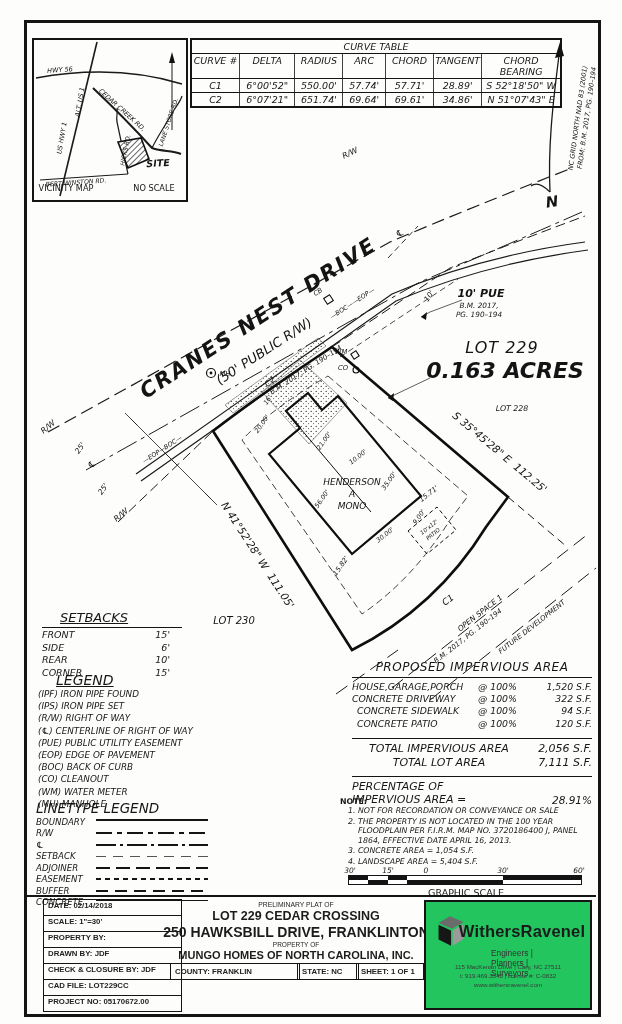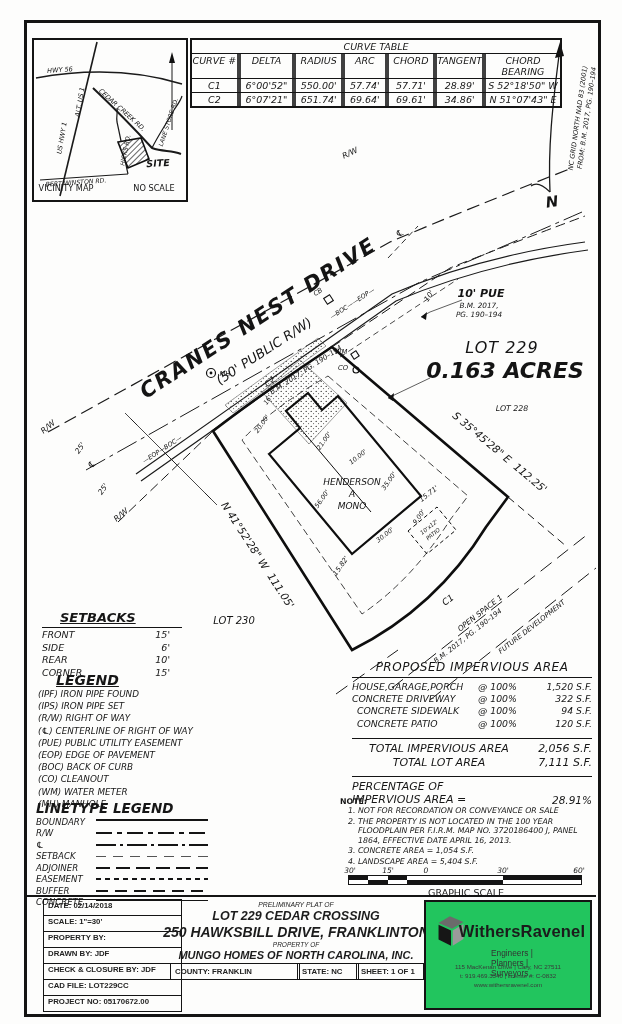--- a/index.html
+++ b/index.html
@@ -9,26 +9,26 @@
   svg.geom{position:absolute;left:0;top:0;width:622px;height:1024px;}
   .lbl{position:absolute;white-space:pre;font-style:italic;color:#141414;
        transform:translate(-50%,-50%) rotate(var(--r,0deg));transform-origin:center;}
   .b{font-weight:bold;}
   .box{position:absolute;border:2px solid #141414;background:transparent;}
   
   .ctab{position:absolute;left:190px;top:38px;width:368px;border:2px solid #141414;
         font-style:italic;font-size:9.5px;text-align:center;}
   .ctab .trow{display:flex;border-top:1px solid #141414;}
   .ctab .trow:first-child{border-top:none;}
-  .ctab .c{border-left:4px solid #404040;padding:1px 0;}
+  .ctab .c{border-left:1px solid #404040;padding:1px 0;}
   .ctab .c:first-child{border-left:none;}
   .cw0{width:13%}.cw1{width:15%}.cw2{width:13%}.cw3{width:11.5%}.cw4{width:13%}.cw5{width:13%}.cw6{width:21.5%}
   
   .pan{position:absolute;font-style:italic;}
-  .hd{font-weight:bold;font-size:13px;text-decoration:underline;font-style:italic;}
+  .hd{font-weight:normal;font-size:13px;text-decoration:underline;font-style:italic;}
   .sbrow{display:flex;width:128px;justify-content:space-between;font-size:9.5px;line-height:12.5px;}
   .lgitem{font-size:8.8px;line-height:12.2px;}
   .ltrow{display:flex;align-items:center;height:11.5px;font-size:8.6px;}
   .ltname{width:60px;}
   .ltline{flex:1;height:3px;}
   .lt-solid-thick{border-top:2.2px solid #141414;}
   .lt-solid{border-top:1.2px solid #141414;}
   .lt-dash-a{background:repeating-linear-gradient(90deg,#141414 0 16px,transparent 16px 21px,#141414 21px 26px,transparent 26px 31px);height:1.6px;}
   .lt-dashdot{background:repeating-linear-gradient(90deg,#141414 0 20px,transparent 20px 24px,#141414 24px 27px,transparent 27px 31px);height:1.6px;}
   .lt-dash-b{background:repeating-linear-gradient(90deg,#555 0 10px,transparent 10px 17px);height:1.4px;}
@@ -56,21 +56,21 @@
   .bar .row{display:flex;height:4.2px;}
   .bar .row div{height:100%;}
   .k{background:#141414;}.w{background:#fff;}
   .s19{width:19.3px;}.s77{width:77.3px;}
   
   .tb-line{position:absolute;background:#141414;}
   .tbrow{position:absolute;left:43px;width:133px;height:13.5px;border:1.6px solid #141414;
          font-family:"Liberation Sans",sans-serif;font-size:7.8px;font-weight:600;color:#222;
          padding:1px 0 0 4px;white-space:nowrap;overflow:hidden;}
   .tbc{position:absolute;transform:translateX(-50%);font-family:"Liberation Sans",sans-serif;
-       white-space:nowrap;color:#1c1c1c;text-align:center;font-style:italic;}
+       white-space:nowrap;color:#1c1c1c;text-align:center;}
   .tbcell{position:absolute;border:1.6px solid #141414;font-family:"Liberation Sans",sans-serif;
           font-size:7.8px;font-weight:600;padding:2.5px 0 0 4px;white-space:nowrap;color:#222;}
   .firmbox{position:absolute;left:424px;top:900px;width:164px;height:106px;border:2.2px solid #141414;background:#22c55e;}
   .firm-name{position:absolute;left:88px;top:29px;transform:translate(-50%,-50%);
              font-family:"Liberation Sans",sans-serif;font-size:16.5px;font-weight:600;color:#1b1b1b;letter-spacing:.2px;}
   .firm-tag{position:absolute;left:90px;top:46px;transform:translateX(-50%);
             font-family:"Liberation Sans",sans-serif;font-size:8.3px;color:#333;}
   .firm-sm{position:absolute;left:82px;transform:translateX(-50%);
            font-family:"Liberation Sans",sans-serif;font-size:6.2px;color:#3a3a3a;white-space:nowrap;}
 </style>

